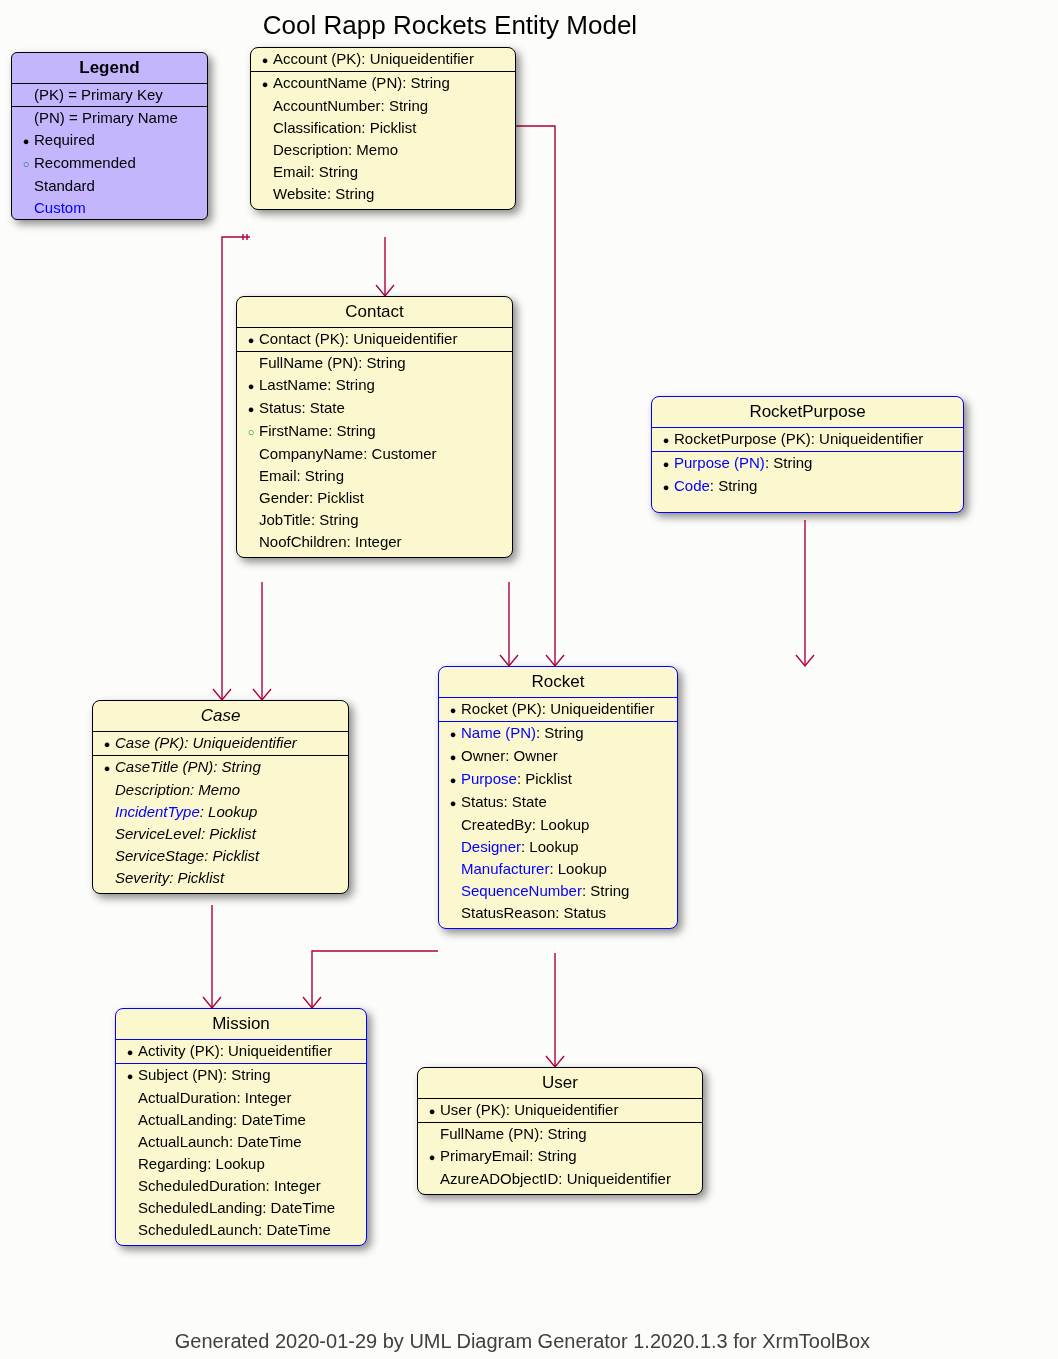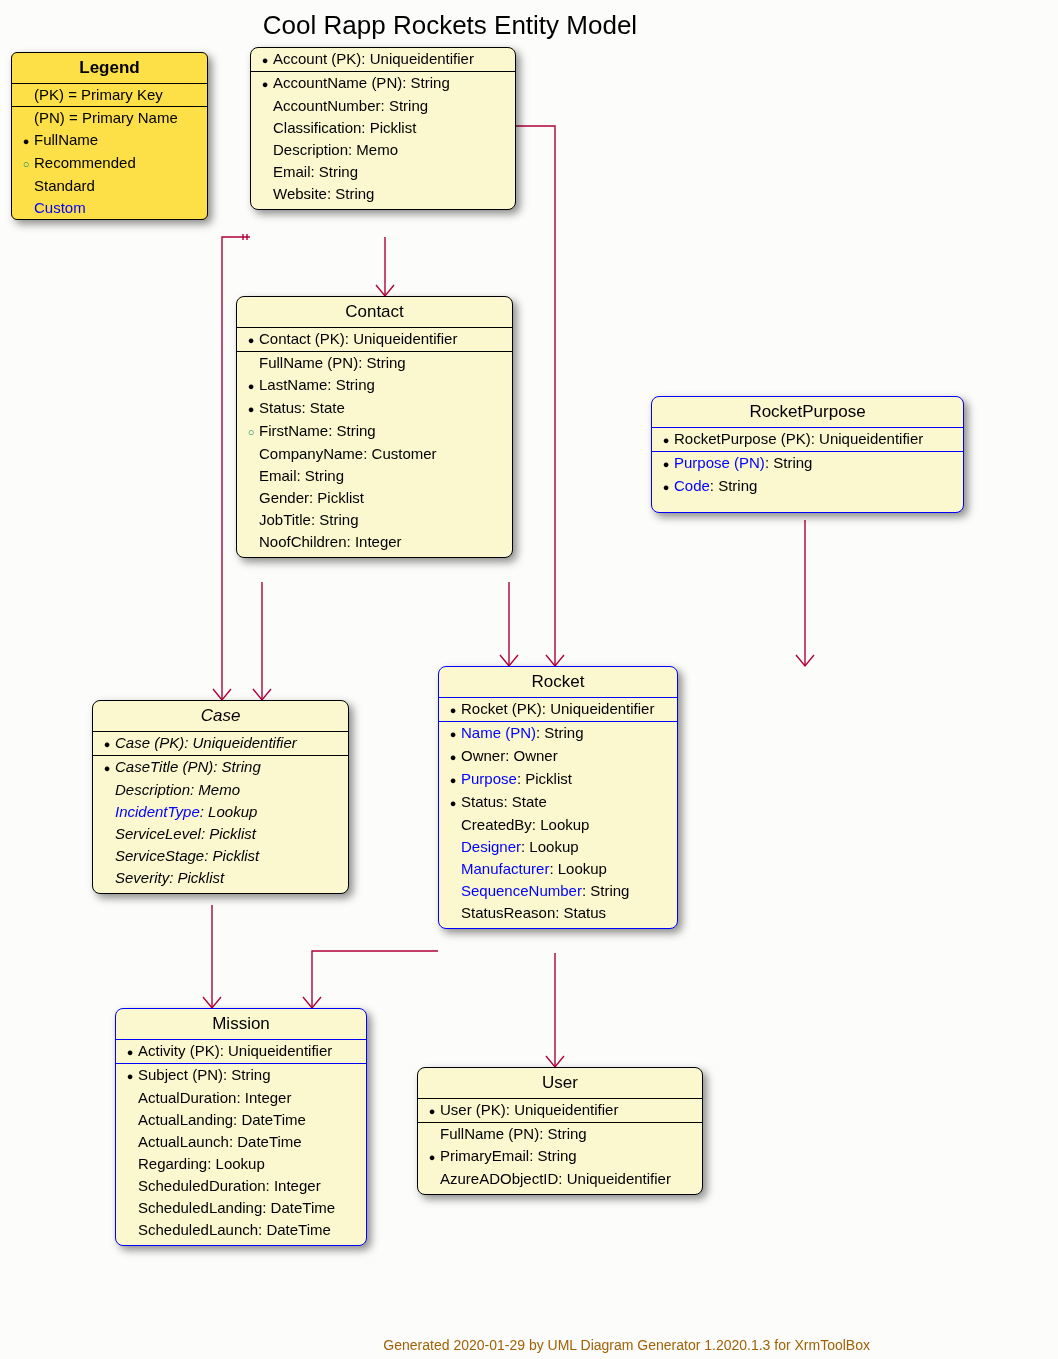--- a/index.html
+++ b/index.html
@@ -8,23 +8,23 @@
   .entity { position:absolute; background:#fbf8cf; border:1.5px solid #000; border-radius:8px; box-shadow:4px 4px 8px rgba(0,0,0,0.45); }
   .entity.custom { border-color:#0000ff; }
   .ent-title { text-align:center; padding:5px 8px; border-bottom:1px solid #000; font-size:17px; }
   .custom .ent-title { border-bottom-color:#0000ff; }
   .ent-pk { border-bottom:1px solid #000; }
   .custom .ent-pk { border-bottom-color:#0000ff; }
   .ent-row { display:flex; align-items:flex-start; padding:1px 10px 1px 6px; font-size:15px; line-height:20px; }
   .ent-bullet { width:16px; text-align:center; flex:none; }
   .bullet-req::before { content:"\25CF"; font-size:11px; color:#000; }
   .bullet-rec::before { content:"\25CB"; font-size:11px; color:#008060; }
-  .legend { position:absolute; background:#fde047; border:1.5px solid #000; border-radius:6px; box-shadow:4px 4px 8px rgba(0,0,0,0.45); }
+  .legend { position:absolute; background:#c4b5fd; border:1.5px solid #000; border-radius:6px; box-shadow:4px 4px 8px rgba(0,0,0,0.45); }
   .legend .ent-title { font-weight:bold; }
-  .footer { position:absolute; right:30px; bottom:6px; font-size:14px; color:#a16207; }
+  .footer { position:absolute; right:30px; bottom:6px; font-size:20px; color:#404040; }
   .custom-text { color:#0000ff; }
   svg.layer { position:absolute; left:0; top:0; pointer-events:none; }
 </style>
 </head>
 <body>
 
 <div id="stage">
   <div class="title">Cool Rapp Rockets Entity Model</div>
 
   <svg class="layer" width="1058" height="1359">
@@ -69,21 +69,21 @@
           <span>(PK) = Primary Key</span>
         </div>
     </div>
     <div>
       <div class="ent-row">
           <span class="ent-bullet"></span>
           <span>(PN) = Primary Name</span>
         </div>
       <div class="ent-row">
           <span class="ent-bullet bullet-req"></span>
-          <span>FullName</span>
+          <span>Required</span>
         </div>
       <div class="ent-row">
           <span class="ent-bullet bullet-rec"></span>
           <span>Recommended</span>
         </div>
       <div class="ent-row">
           <span class="ent-bullet"></span>
           <span>Standard</span>
         </div>
       <div class="ent-row">

